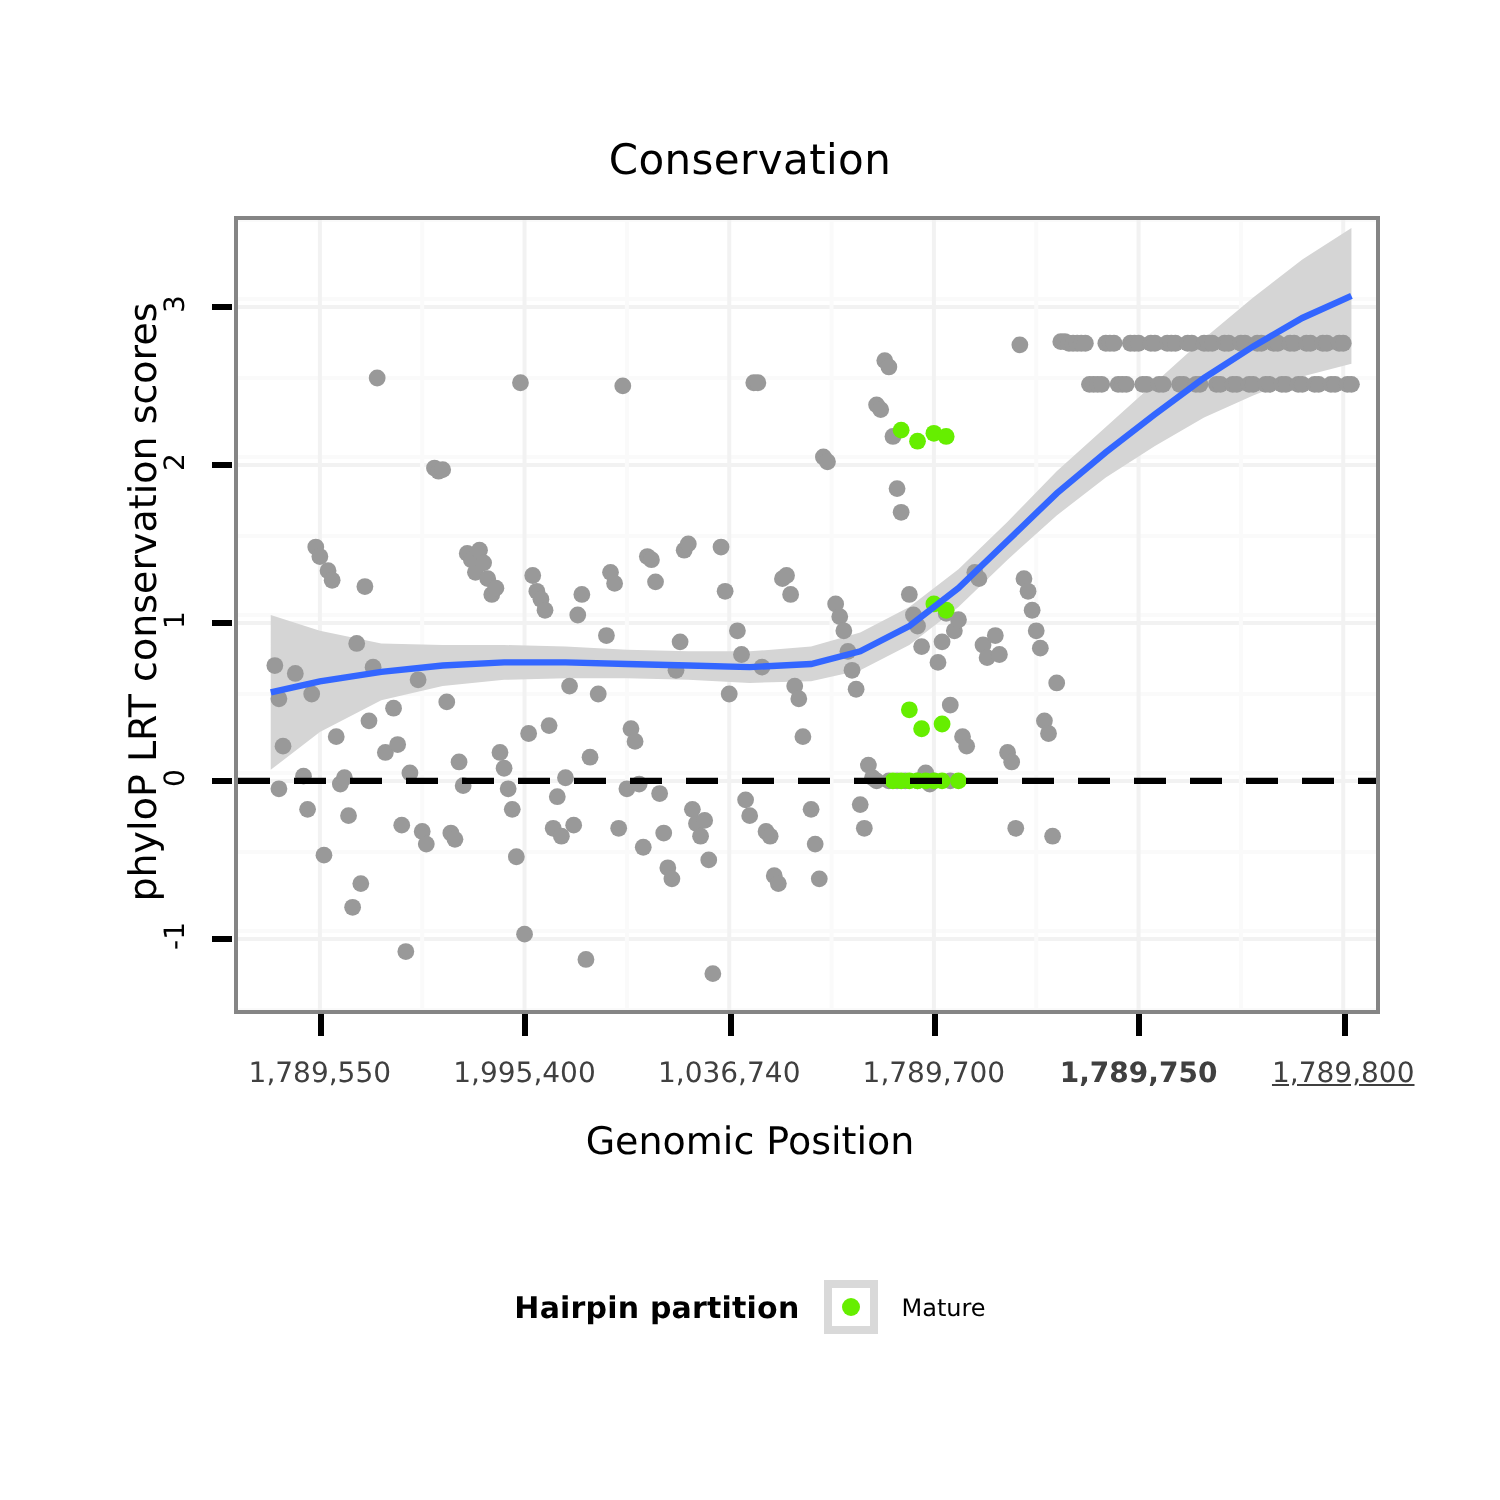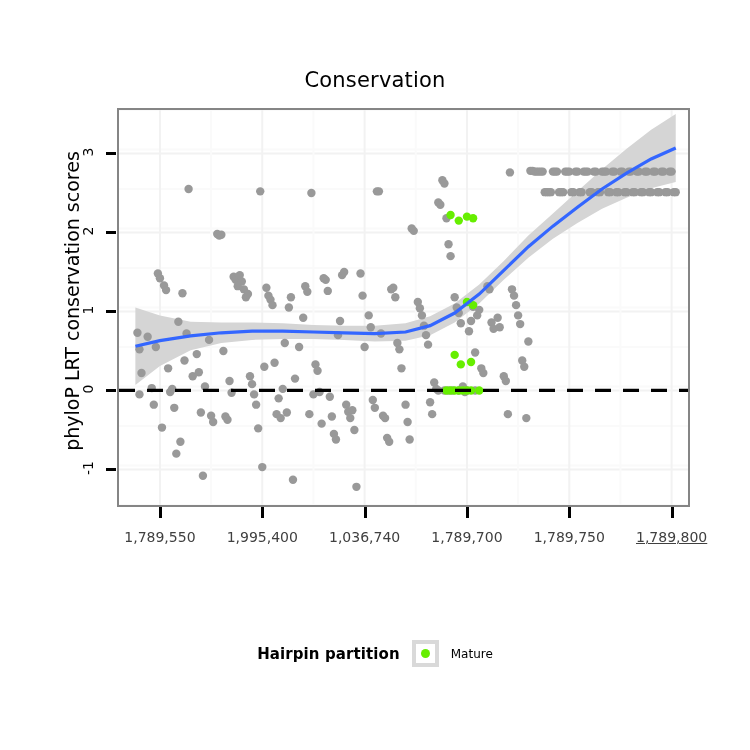--- a/index.html
+++ b/index.html
@@ -147,41 +147,42 @@
   }
 </style>
 </head>
 <body>
 
 <div id="figure">
 
   <div id="chart-title">Conservation</div>
 
   <div id="y-axis-title">phyloP LRT conservation scores</div>
+  <div id="x-axis-title">Genomic Position</div>
 
   <div id="ytick-labels">
       <div class="ytick-label" style="left: 71px; top: 460.45px;">-1</div>
       <div class="ytick-label" style="left: 71px; top: 381.45px;">0</div>
       <div class="ytick-label" style="left: 71px; top: 302.45px;">1</div>
       <div class="ytick-label" style="left: 71px; top: 223.45px;">2</div>
       <div class="ytick-label" style="left: 71px; top: 144.45px;">3</div>
     </div>
   <div id="ytick-marks">
       <div class="ytick-mark" style="left: 106px; top: 468.45px;"></div>
       <div class="ytick-mark" style="left: 106px; top: 389.45px;"></div>
       <div class="ytick-mark" style="left: 106px; top: 310.45px;"></div>
       <div class="ytick-mark" style="left: 106px; top: 231.45px;"></div>
       <div class="ytick-mark" style="left: 106px; top: 152.45px;"></div>
     </div>
   <div id="xtick-labels">
       <div class="xtick-label" style="left: 104.935px; top: 529px;">1,789,550</div>
       <div class="xtick-label" style="left: 207.273px; top: 529px;">1,995,400</div>
       <div class="xtick-label" style="left: 309.612px; top: 529px;">1,036,740</div>
       <div class="xtick-label" style="left: 411.95px; top: 529px;">1,789,700</div>
-      <div class="xtick-label" style="left: 514.288px; top: 529px;">1,789,750</div>
+      <div class="xtick-label" style="left: 514.288px; top: 529px; font-weight: bold;">1,789,750</div>
       <div class="xtick-label" style="left: 616.626px; top: 529px; text-decoration: underline;">1,789,800</div>
     </div>
   <div id="xtick-marks">
       <div class="xtick-mark" style="left: 158.935px; top: 507px;"></div>
       <div class="xtick-mark" style="left: 261.273px; top: 507px;"></div>
       <div class="xtick-mark" style="left: 363.612px; top: 507px;"></div>
       <div class="xtick-mark" style="left: 465.95px; top: 507px;"></div>
       <div class="xtick-mark" style="left: 568.288px; top: 507px;"></div>
       <div class="xtick-mark" style="left: 670.626px; top: 507px;"></div>
     </div>

